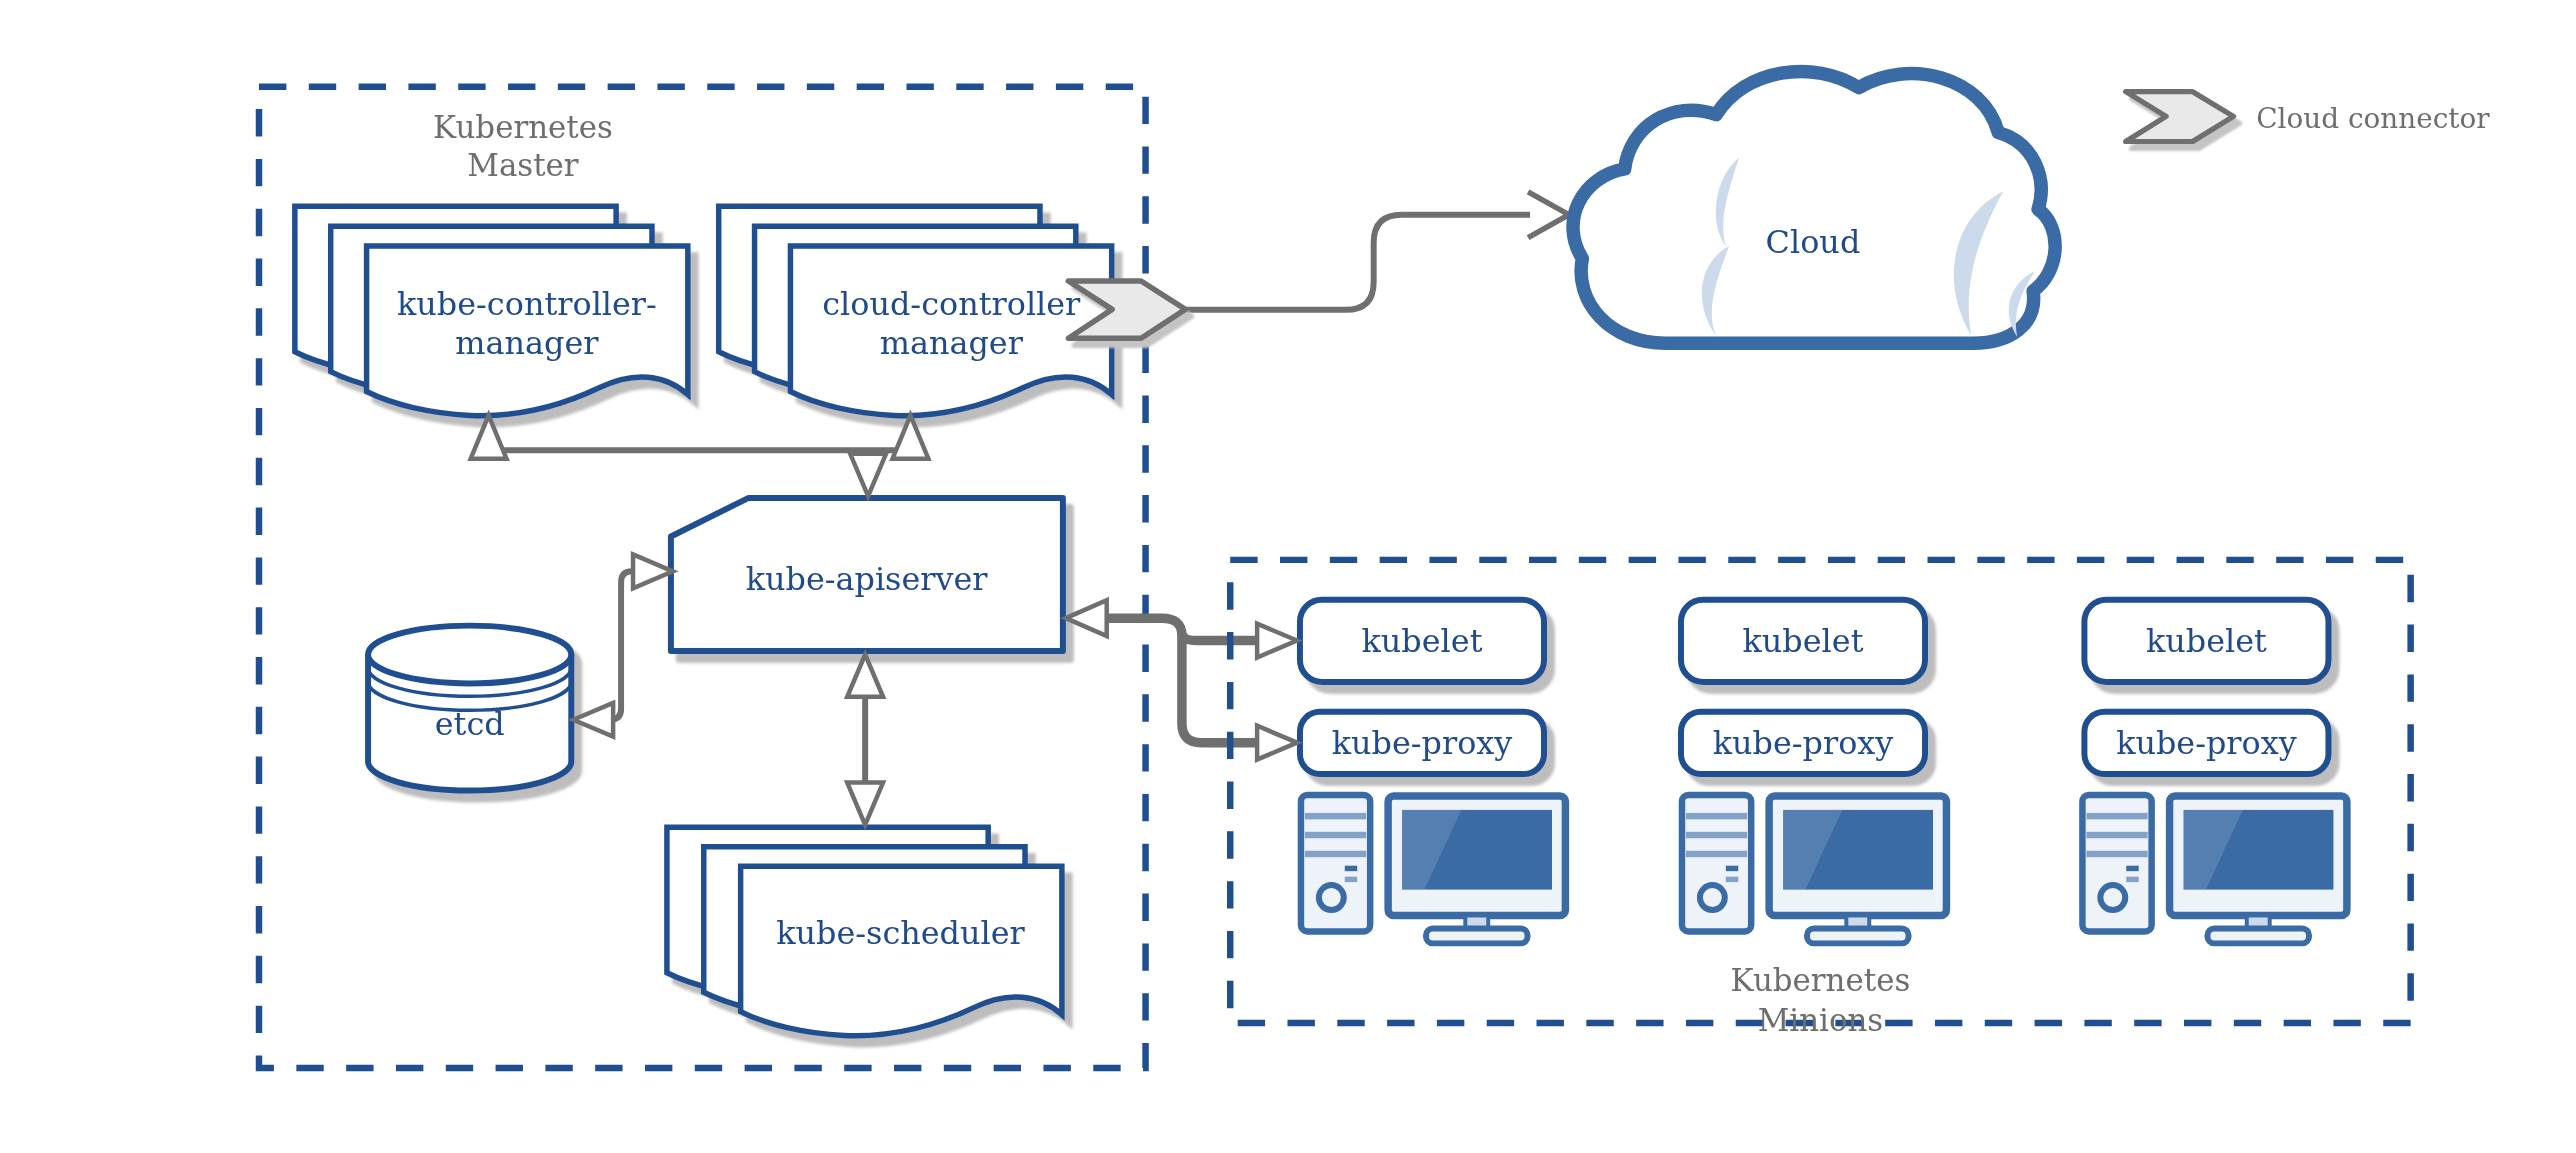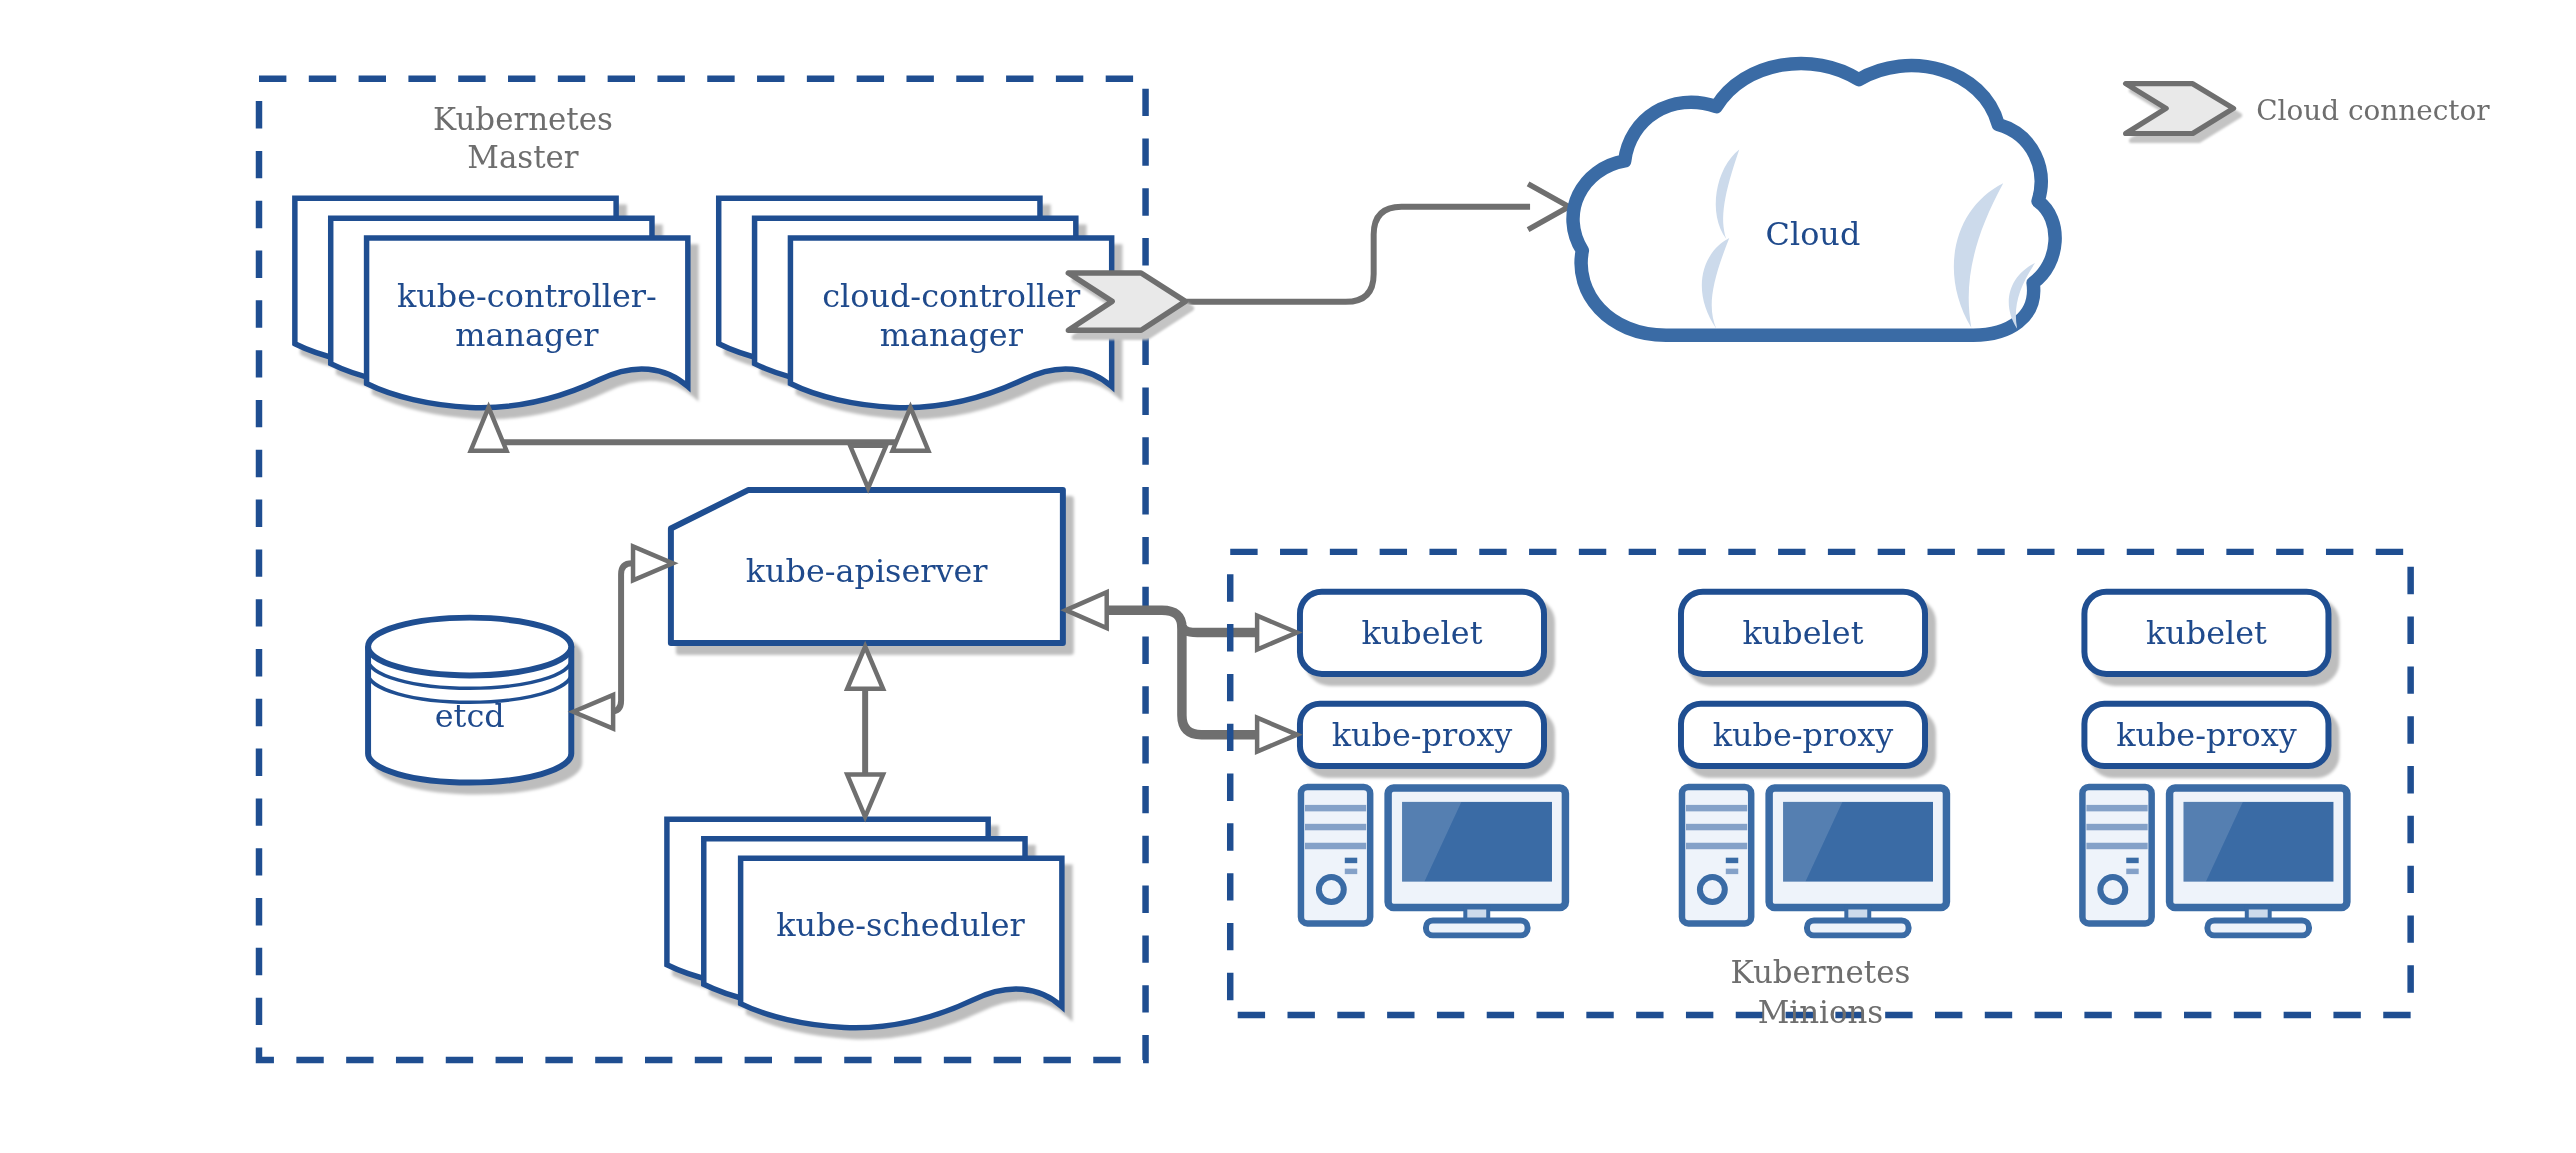--- a/index.html
+++ b/index.html
@@ -1,16 +1,16 @@
 <!DOCTYPE html>
 <html style="font-size:8.2px"><head>
 <meta charset="utf-8">
 <style>
   html,body{margin:0;padding:0;background:#ffffff;}
-  .canvas{width:100%;max-width:2665px;margin:4px auto;}
+  .canvas{width:100%;max-width:2665px;margin:12px auto;}
   svg{display:block;width:100%;height:auto;font-family:"DejaVu Serif","Liberation Serif",serif;}
   .navy-stroke{stroke:#1f4e91;fill:#ffffff;}
   .doc{stroke:#1f4e91;fill:#ffffff;stroke-width:11;}
   .dashbox{fill:none;stroke:#1f4e91;stroke-width:13;stroke-dasharray:55 45;}
   .gline{fill:none;stroke:#6f6f6f;stroke-width:12;stroke-linejoin:round;stroke-linecap:butt;}
   .gline-thick{fill:none;stroke:#6f6f6f;stroke-width:19;stroke-linejoin:round;}
   .ah{fill:#ffffff;stroke:#6f6f6f;stroke-width:9;stroke-linejoin:miter;}
   .nodetext{fill:#1f4a8c;font-size:64px;text-anchor:middle;}
   .graytext{fill:#6e6e6e;font-size:62px;text-anchor:middle;}
   .sh{filter:drop-shadow(16px 18px 3px #bdbdbd);}

